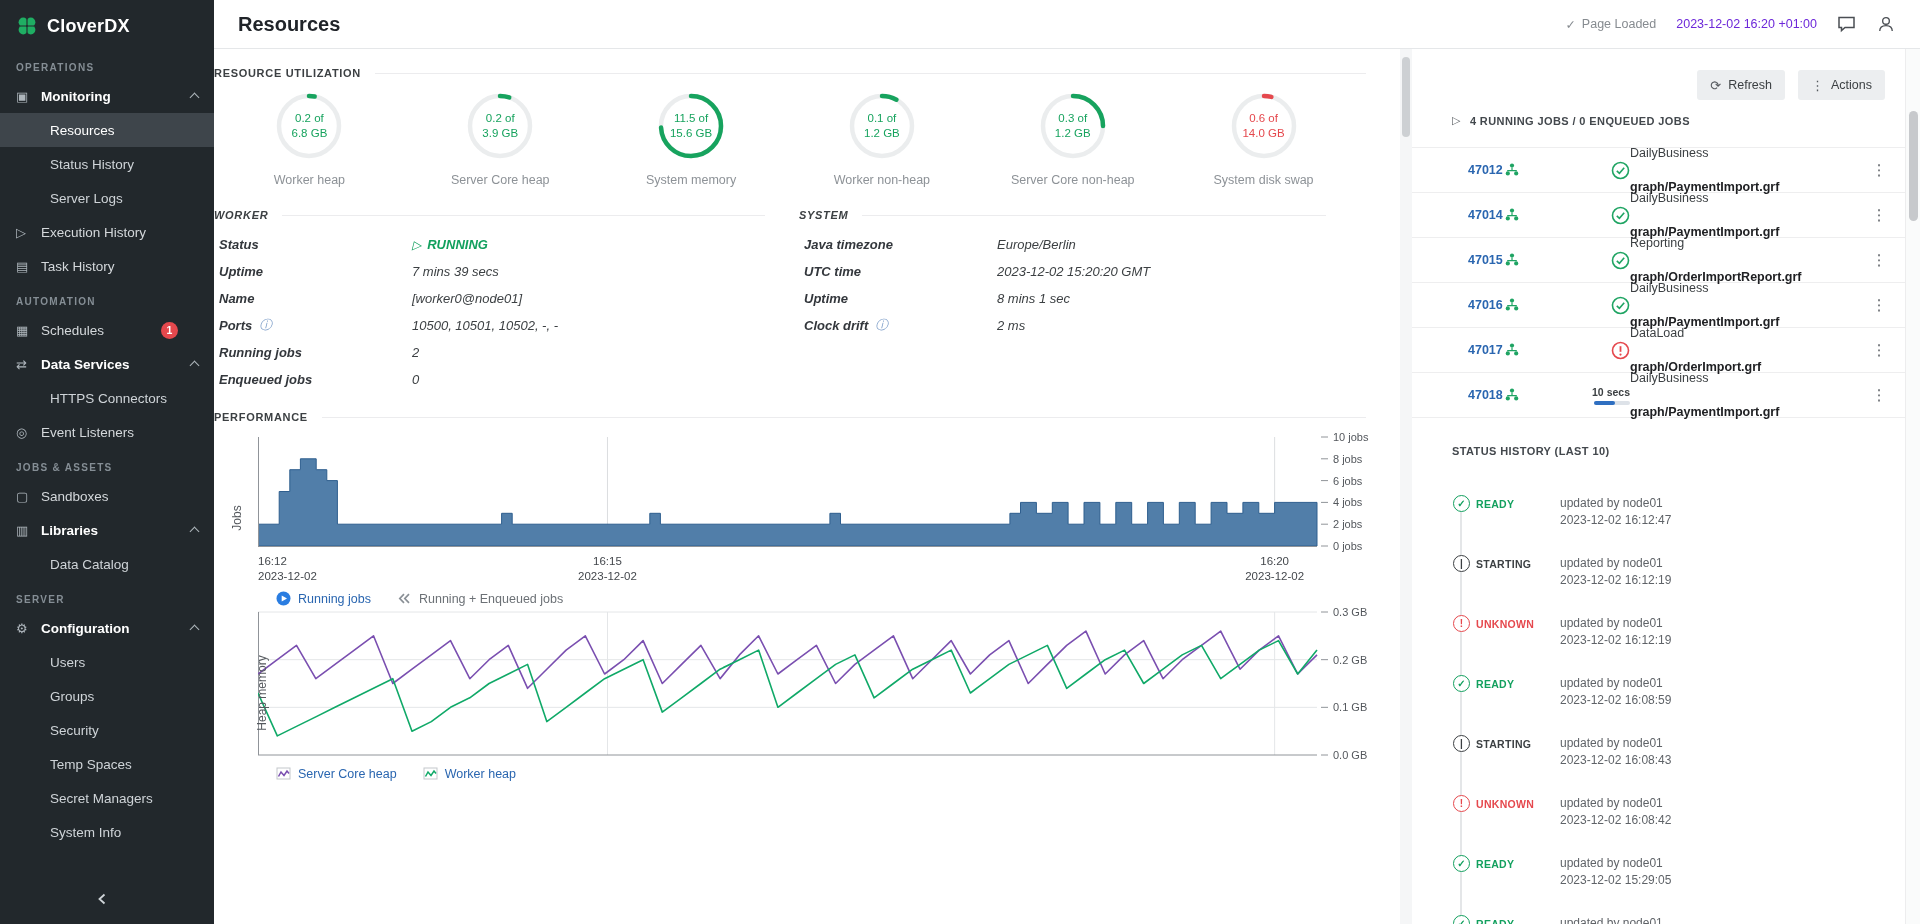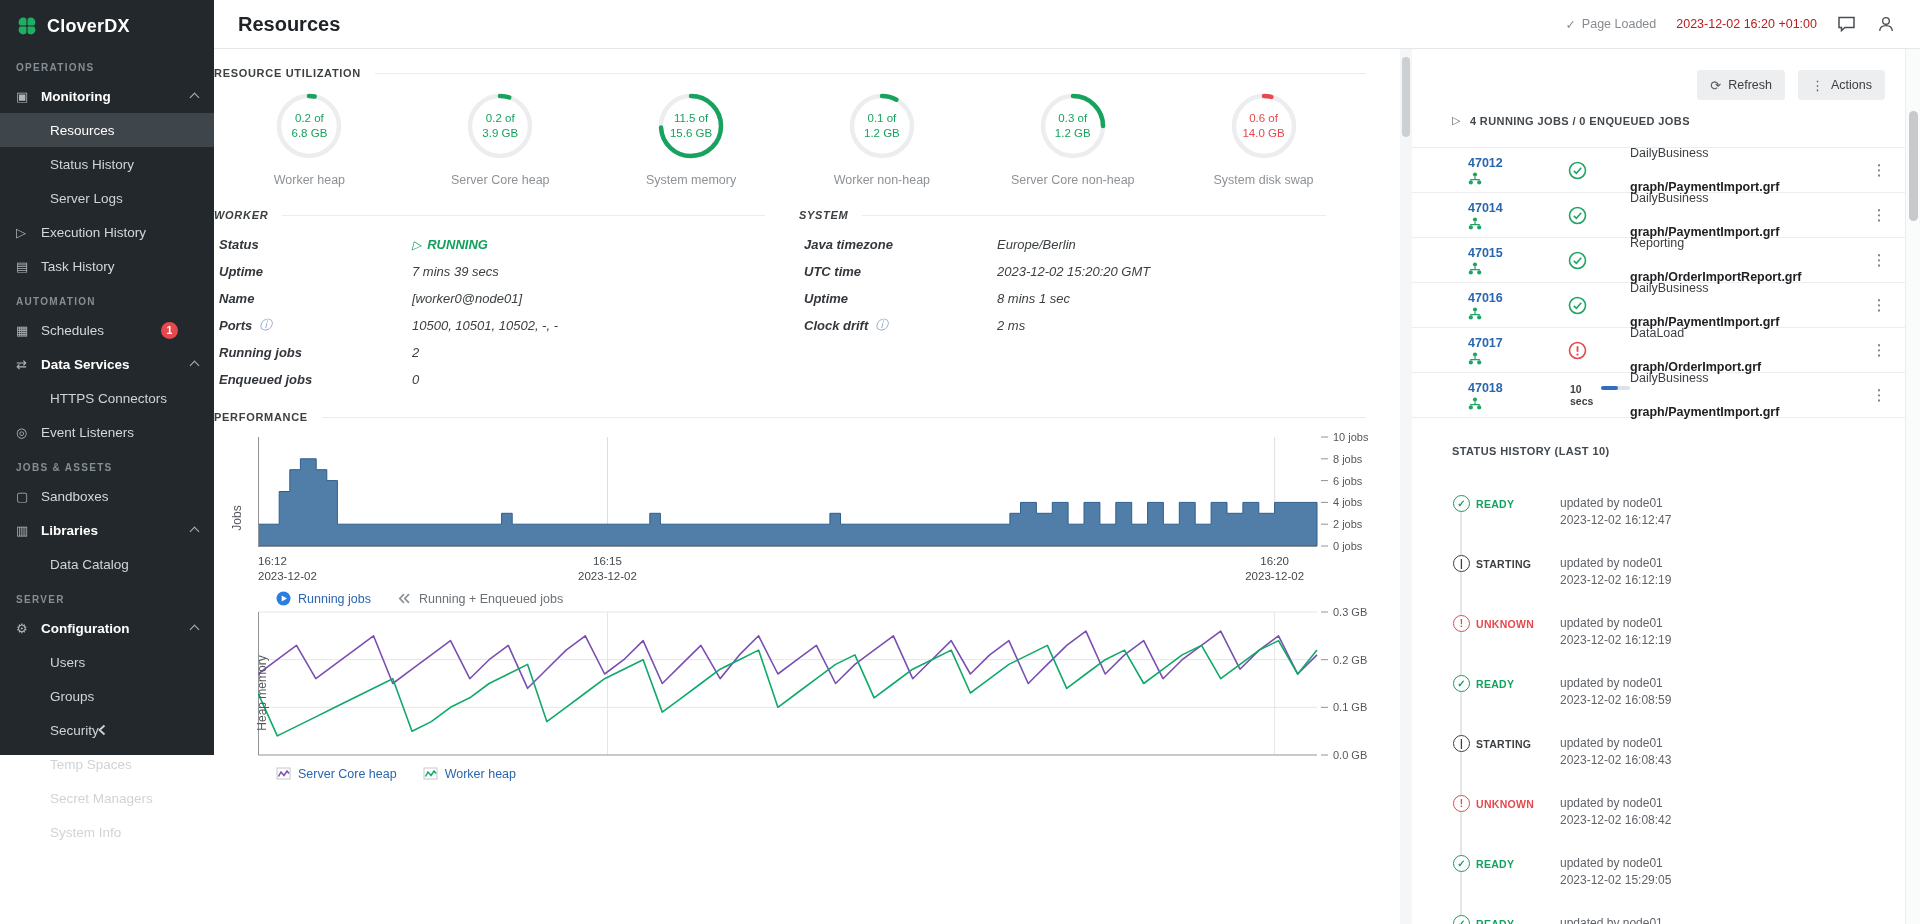--- a/index.html
+++ b/index.html
@@ -1,20 +1,20 @@
 <!DOCTYPE html>
 <html><head>
 <meta charset="utf-8">
 <style>
   * { margin:0; padding:0; box-sizing:border-box; }
   html,body { width:1920px; height:924px; overflow:hidden; background:#fff;
     font-family:"Liberation Sans", sans-serif; color:#3c4043; }
 
   
-  .sidebar { position:fixed; left:0; top:0; width:214px; height:755px; background:#22282c; z-index:10; }
+  .sidebar { position:fixed; left:0; top:0; width:214px; height:924px; background:#22282c; z-index:10; }
   .logo-row { display:flex; align-items:center; gap:9px; padding:15px 16px 12px 16px; }
   .logo-text { color:#fff; font-size:18px; font-weight:bold; letter-spacing:.2px; }
   .sb-section-label { padding:13px 16px 6px 16px; font-size:10px; font-weight:bold;
     letter-spacing:1.3px; color:#858e95; }
   .sb-item { display:flex; align-items:center; height:34px; padding:0 16px; font-size:13.5px;
     color:#d4d8db; cursor:pointer; }
   .sb-item .sb-icon { width:25px; font-size:13px; color:#aeb6bc; flex:none; }
   .sb-item.expanded .sb-label { font-weight:bold; color:#fff; }
   .sb-chevron { margin-left:auto; width:7px; height:7px; border-top:1.6px solid #aeb6bc;
     border-right:1.6px solid #aeb6bc; transform:rotate(-45deg); margin-top:3px; }
@@ -26,21 +26,21 @@
   .sb-subitem.selected { background:#3e454b; color:#fff; }
   .collapse-btn { position:absolute; bottom:8px; left:0; width:214px; height:34px;
     display:flex; align-items:center; padding-left:96px; cursor:pointer; }
 
   
   .topbar { position:fixed; left:214px; top:0; width:1706px; height:49px; background:#fff;
     border-bottom:1px solid #e5e7e9; display:flex; align-items:center; z-index:8; }
   .page-title { font-size:20px; font-weight:bold; color:#202429; margin-left:24px; }
   .topbar-right { margin-left:auto; display:flex; align-items:center; gap:20px; margin-right:24px; }
   .page-loaded { color:#868b90; font-size:12.5px; display:flex; align-items:center; gap:6px; }
-  .timestamp { color:#b91c1c; font-size:12.5px; }
+  .timestamp { color:#6d28d9; font-size:12.5px; }
   .top-icon { cursor:pointer; display:flex; align-items:center; }
 
   
   .main { position:fixed; left:214px; top:49px; width:1198px; height:875px; background:#fff; overflow:hidden; }
   .main-content { width:1186px; }
   .main-scrollbar { position:absolute; right:0; top:0; width:12px; height:875px; background:#f5f6f7; }
   .main-scrollbar .thumb { position:absolute; top:8px; left:2px; width:8px; height:80px;
     background:#cdd0d3; border-radius:4px; }
 
   .sec-header { display:flex; align-items:center; margin-top:18px; }
@@ -78,23 +78,23 @@
   .panel-buttons { position:absolute; top:21px; right:20px; display:flex; gap:13px; }
   .pbtn { height:30px; background:#eceef0; border:none; border-radius:3px; padding:0 13px;
     display:flex; align-items:center; gap:7px; font-size:12.5px; color:#3c4043;
     font-family:"Liberation Sans", sans-serif; cursor:pointer; }
   .pbtn .bicon { font-size:13px; color:#55595e; }
   .jobs-header { padding:65px 0 0 40px; display:flex; align-items:center; gap:9px;
     font-size:11px; font-weight:bold; letter-spacing:.4px; color:#43484d; }
   .jobs-header .jh-icon { font-size:11px; color:#55595e; font-weight:normal; }
   .job-rows { margin-top:20px; border-top:1px solid #eeeeef; }
   .job-row { display:flex; align-items:center; height:45px; border-bottom:1px solid #eeeeef; padding-left:56px; }
-  .job-id-col { width:100px; display:flex; flex-direction:column; gap:2px; }
+  .job-id-col { width:100px; display:flex; flex-direction:row; gap:2px; }
   .job-id { color:#2a66b0; font-weight:bold; font-size:12.5px; text-decoration:none; cursor:pointer; }
-  .job-status-col { width:62px; display:flex; flex-direction:row; align-items:flex-start; }
+  .job-status-col { width:62px; display:flex; flex-direction:column; align-items:flex-end; }
   .job-progress-label { font-size:10.5px; font-weight:bold; color:#3c4043; margin-left:2px; }
   .job-progress-track { width:36px; height:4px; background:#dde2e8; border-radius:2px; margin-top:3px; }
   .job-progress-fill { height:4px; width:58%; background:#2f6fc1; border-radius:2px; }
   .job-text-col { flex:1; }
   .job-sandbox { font-size:12.5px; color:#3c4043; }
   .job-path { font-size:12.5px; font-weight:bold; color:#202124; margin-top:20px; }
   .job-menu { width:36px; text-align:center; color:#5f6368; font-size:15px; cursor:pointer; margin-right:8px; }
 
   .sh-title { margin-top:27px; padding-left:40px; font-size:11px; font-weight:bold;
     letter-spacing:.4px; color:#43484d; }

